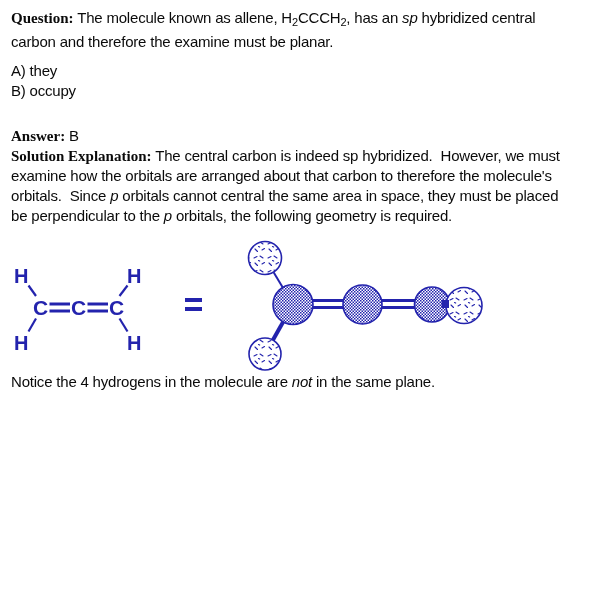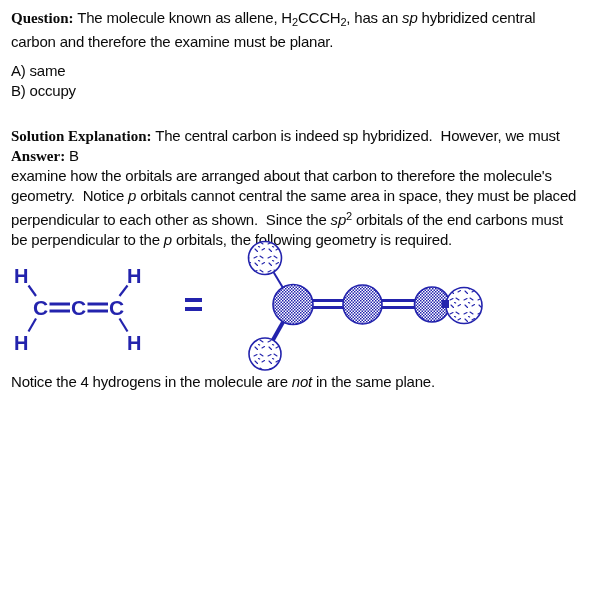--- a/index.html
+++ b/index.html
@@ -39,30 +39,29 @@
 </style>
 </head>
 <body>
 
 <div id="question" class="text-block">
   <div class="line"><span class="lbl">Question:</span><span> The molecule known as allene, H</span><span class="sub">2</span><span>CCCH</span><span class="sub">2</span><span>, has an </span><span class="it">sp</span><span> hybridized central</span></div>
   <div class="line">carbon and therefore the examine must be planar.</div>
 </div>
 
 <div id="options" class="text-block">
-  <div class="line">A) same</div>
+  <div class="line">A) they</div>
   <div class="line">B) occupy</div>
 </div>
 
 <div id="answer-solution" class="text-block">
+  <div class="line"><span class="lbl">Answer:</span><span> B</span></div>
   <div class="line"><span class="lbl">Solution Explanation:</span><span> The central carbon is indeed sp hybridized.  However, we must</span></div>
-  <div class="line"><span class="lbl">Answer:</span><span> B</span></div>
   <div class="line">examine how the orbitals are arranged about that carbon to therefore the molecule's</div>
-  <div class="line"><span>geometry.  Notice </span><span class="it">p</span><span> orbitals cannot central the same area in space, they must be placed</span></div>
-  <div class="line"><span>perpendicular to each other as shown.  Since the </span><span class="it">sp</span><span class="sup">2</span><span> orbitals of the end carbons must</span></div>
+  <div class="line"><span>orbitals.  Since </span><span class="it">p</span><span> orbitals cannot central the same area in space, they must be placed</span></div>
   <div class="line"><span>be perpendicular to the </span><span class="it">p</span><span> orbitals, the following geometry is required.</span></div>
 </div>
 
 <div id="diagram">
 <svg width="600" height="138" viewBox="0 0 600 138">
   <defs>
     <pattern id="checker" width="3" height="3" patternUnits="userSpaceOnUse">
       <rect width="3" height="3" fill="#ffffff"></rect>
       <rect x="0" y="0" width="1.5" height="1.5" fill="#2323ad"></rect>
       <rect x="1.5" y="1.5" width="1.5" height="1.5" fill="#2323ad"></rect>

